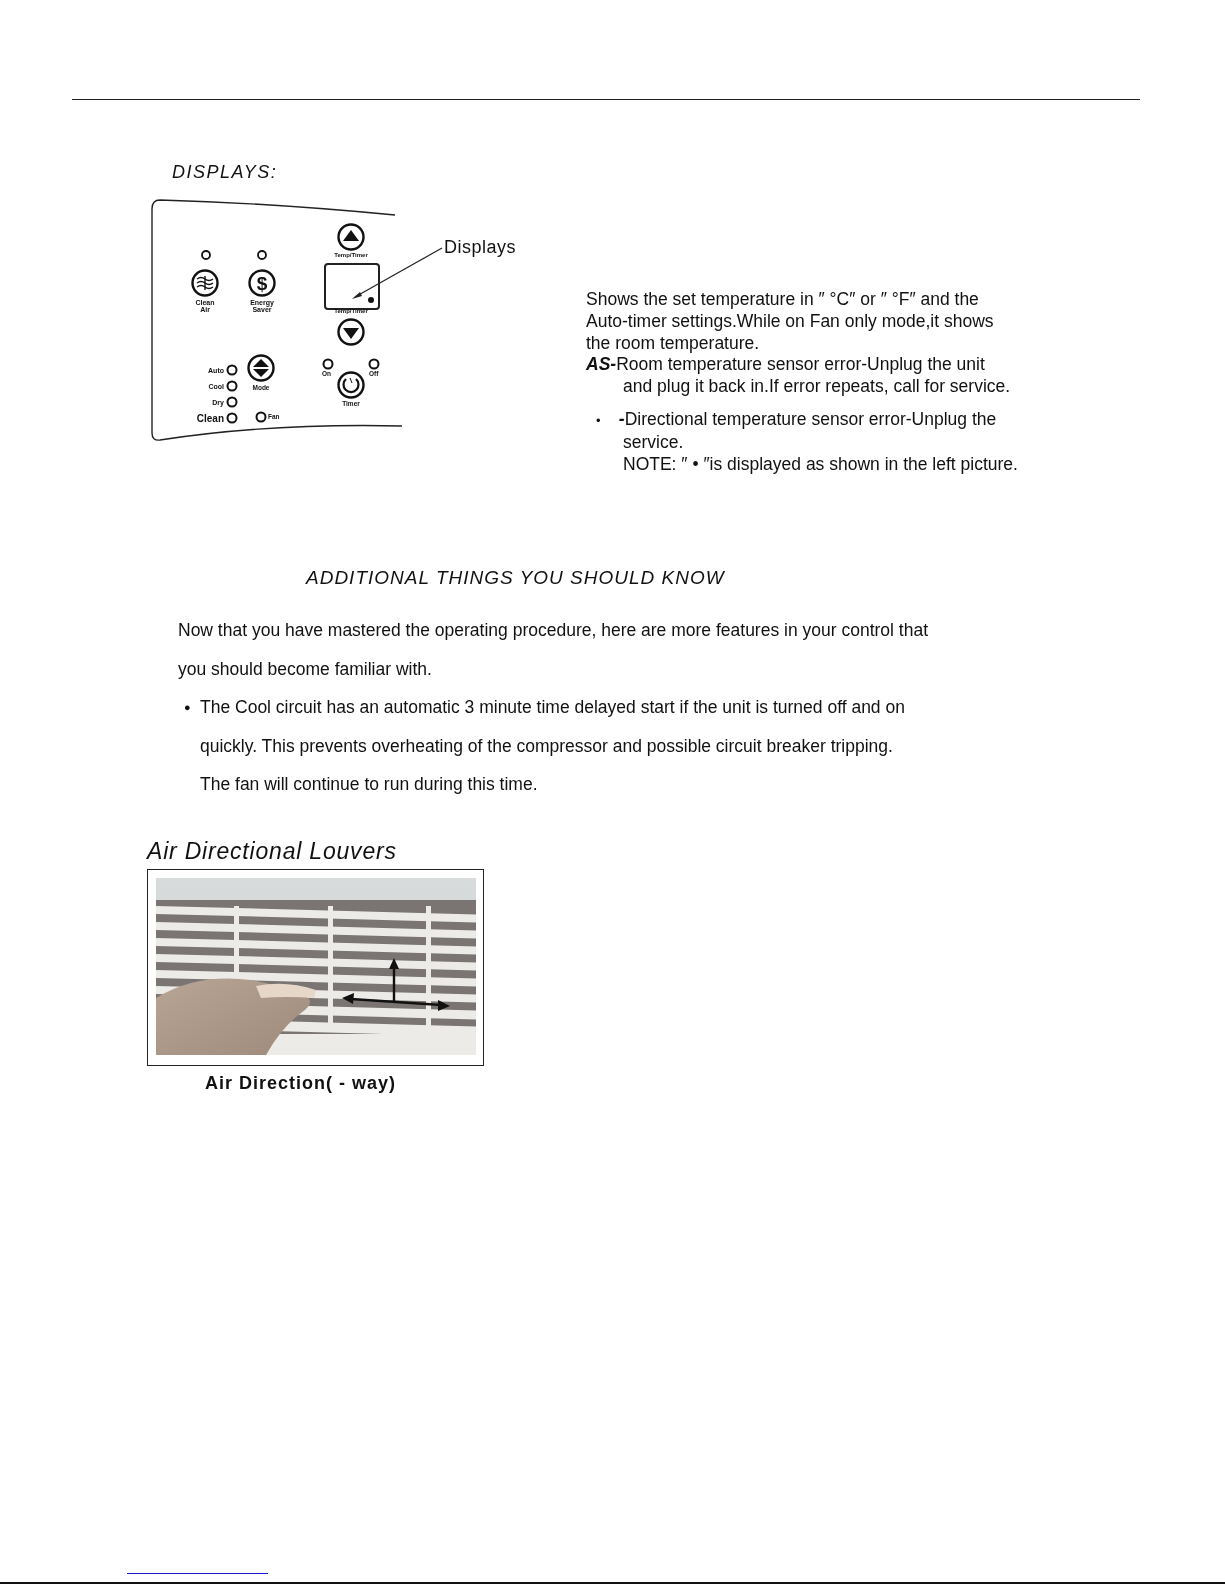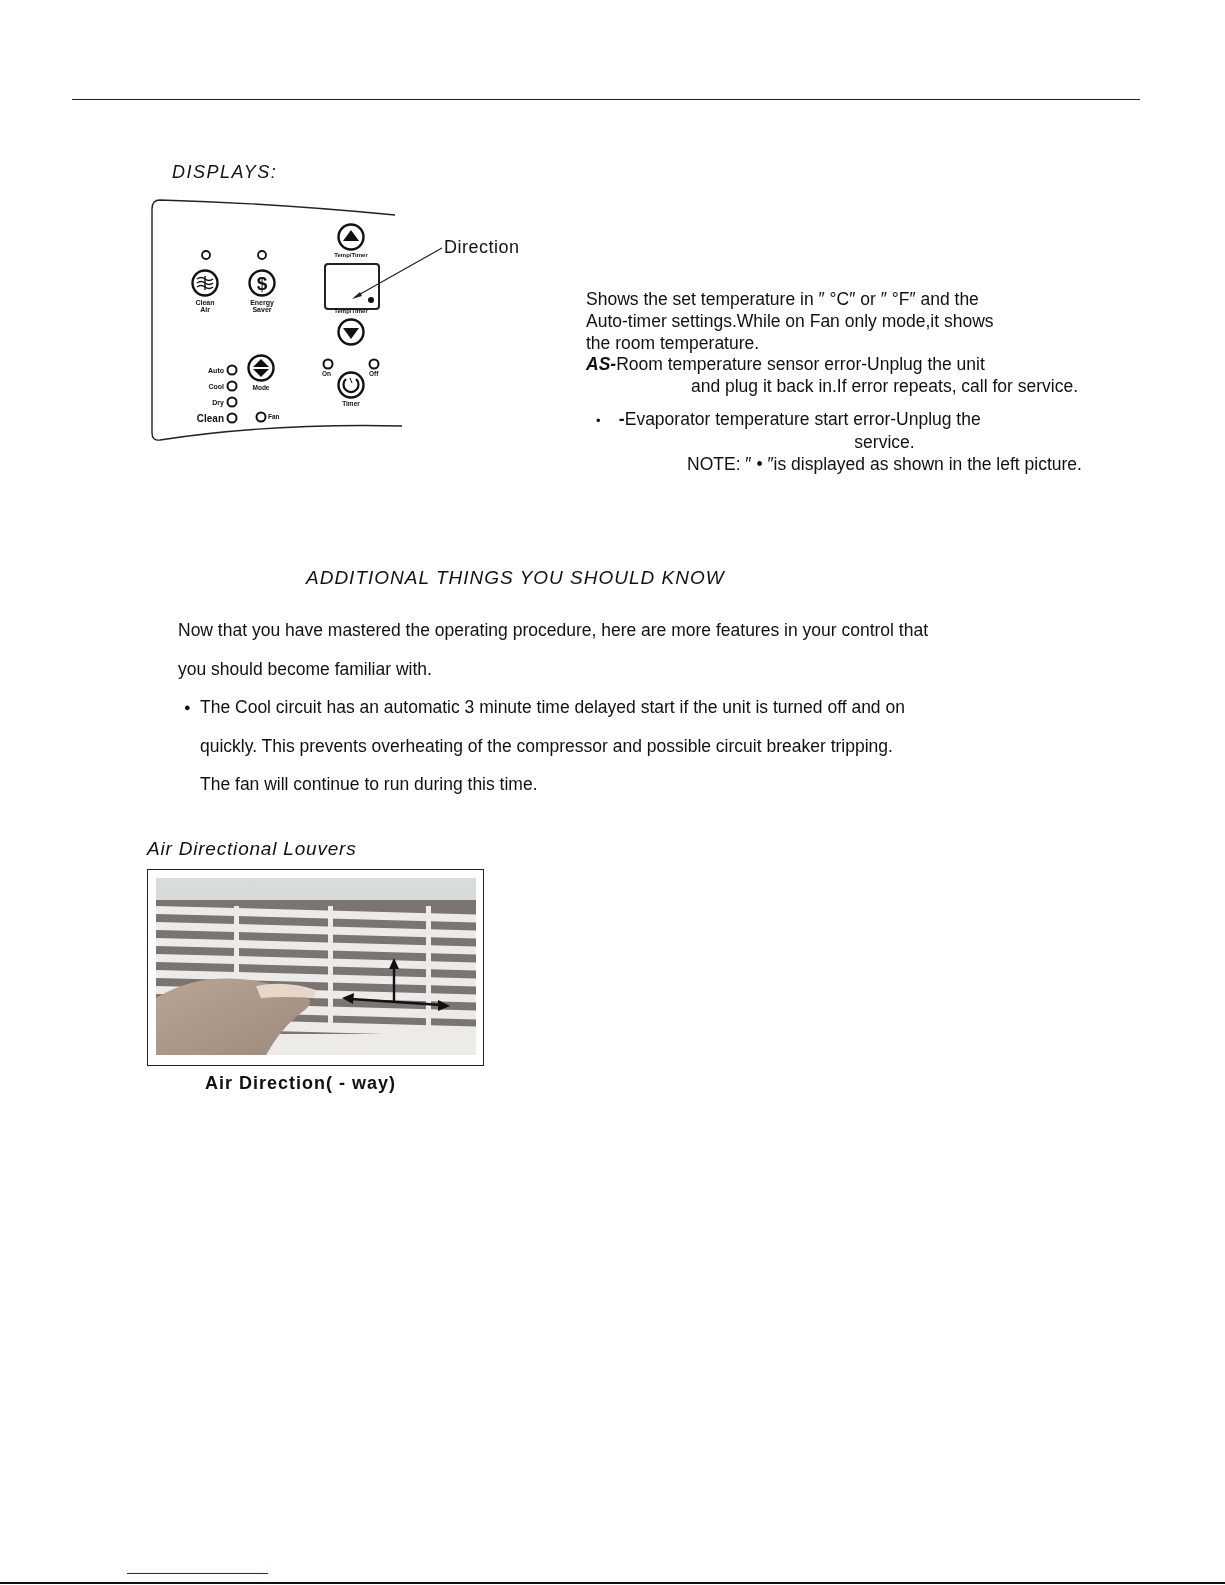--- a/index.html
+++ b/index.html
@@ -6,29 +6,29 @@
   body { width: 1225px; height: 1585px; position: relative; overflow: hidden;
          font-family: "Liberation Sans", "DejaVu Sans", sans-serif; color: #111; }
   .abs { position: absolute; }
   .top-rule { left: 72px; top: 99px; width: 1068px; height: 0; border-top: 1.5px solid #222; }
   .bottom-rule { left: 0; top: 1582px; width: 1225px; height: 0; border-top: 2px solid #111; }
   .bottom-link { left: 127px; top: 1573px; width: 141px; height: 0; border-top: 1.5px solid #1a1ad0; }
 
   .heading-bi { font-weight: normal; font-style: italic; letter-spacing: 1.5px; }
   .displays-h { left: 172px; top: 162px; font-size: 18px; }
   .additional-h { left: 306px; top: 567px; font-size: 19px; letter-spacing: 1px; }
-  .louvers-h { left: 147px; top: 838px; font-size: 19px; letter-spacing: 0.8px; }
+  .louvers-h { left: 147px; top: 838px; font-size: 23px; letter-spacing: 0.8px; }
 
   .panel { left: 150px; top: 195px; width: 260px; height: 250px; }
   .displays-label { left: 444px; top: 237px; font-size: 18px; letter-spacing: 0.5px; }
 
   .desc { left: 586px; top: 289px; width: 560px; font-size: 17.5px; line-height: 21.8px; }
   .desc p { margin: 0; }
   .desc .bi { font-weight: bold; font-style: italic; }
-  .desc .indent { padding-left: 37px; text-align: center; }
+  .desc .indent { padding-left: 37px; }
   .desc .gap { height: 11px; }
   .desc .bullet-line { padding-left: 10px; }
 
   .para { left: 162px; top: 603px; width: 960px; font-size: 17.5px; line-height: 22.5px; }
   .para p { margin: 16px; }
   .para .bullet-row { padding-left: 6px; }
   .para .cont { padding-left: 22px; }
 
   .photo-frame { left: 147px; top: 869px; width: 335px; height: 195px; border: 1.5px solid #222; }
   .photo { position: absolute; left: 8px; top: 8px; width: 320px; height: 177px; overflow: hidden; }
@@ -142,30 +142,30 @@
       <line x1="14" y1="8" x2="16" y2="13" stroke="#111" stroke-width="1"></line>
     </svg>
   </div>
   <div class="abs" style="left:186px; top:205px; width:30px; font-size:6.5px; text-align:center; font-weight:bold;">Timer</div>
 </div>
 
 <svg class="abs" style="left:340px; top:240px;" width="110" height="70">
   <line x1="102" y1="8" x2="15" y2="57" stroke="#222" stroke-width="1.2"></line>
   <polygon points="12,59 20,52 22,56" fill="#222"></polygon>
 </svg>
-<div class="abs displays-label">Direction</div>
+<div class="abs displays-label">Displays</div>
 
 <div class="abs desc">
   <p>Shows the set temperature in ″ °C″ or ″ °F″ and the</p>
   <p>Auto-timer settings.While on Fan only mode,it shows</p>
   <p>the room temperature.</p>
   <p><span class="bi">AS-</span><span>Room temperature sensor error-Unplug the unit</span></p>
   <p class="indent">and plug it back in.If error repeats, call for service.</p>
   <div class="gap"></div>
-  <p class="bullet-line"><span style="font-size:13px; display:inline-block; width:18px;">•</span><span class="bi"> -</span><span>Evaporator temperature start error-Unplug the</span></p>
+  <p class="bullet-line"><span style="font-size:13px; display:inline-block; width:18px;">•</span><span class="bi"> -</span><span>Directional temperature sensor error-Unplug the</span></p>
   <p class="indent">service.</p>
   <p class="indent">NOTE:  ″ • ″is displayed as shown in the left picture.</p>
 </div>
 
 <div class="abs heading-bi additional-h">ADDITIONAL THINGS YOU SHOULD KNOW</div>
 
 <div class="abs para">
   <p>Now that you have mastered the operating procedure, here are more features in your control that</p>
   <p>you should become familiar with.</p>
   <p class="bullet-row"><span style="font-size:11px; display:inline-block; width:16px; vertical-align:2px;">●</span><span>The Cool circuit has an automatic 3 minute time delayed  start if the unit is turned off and on</span></p>

